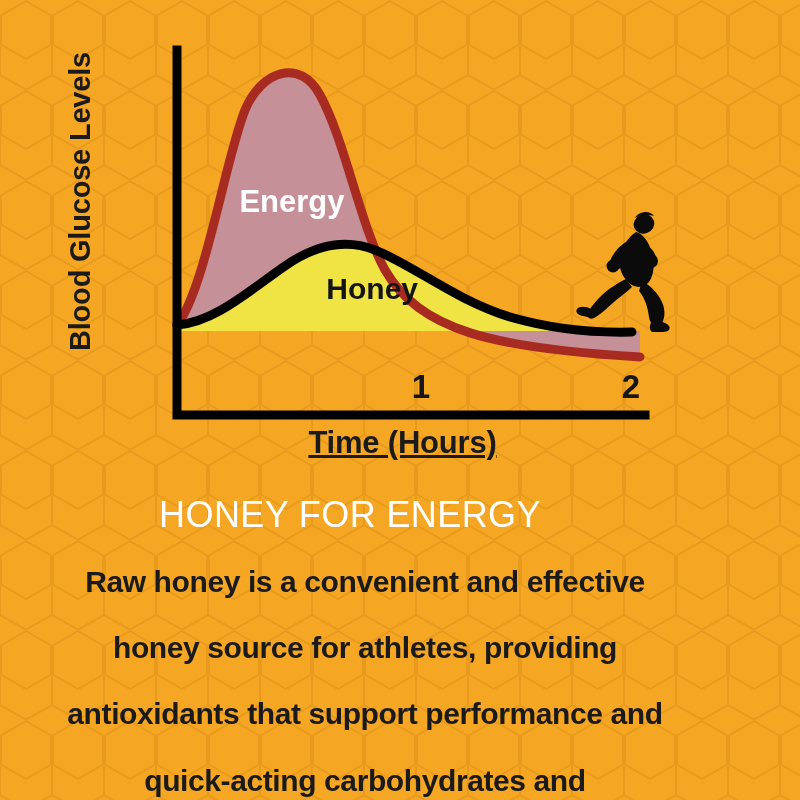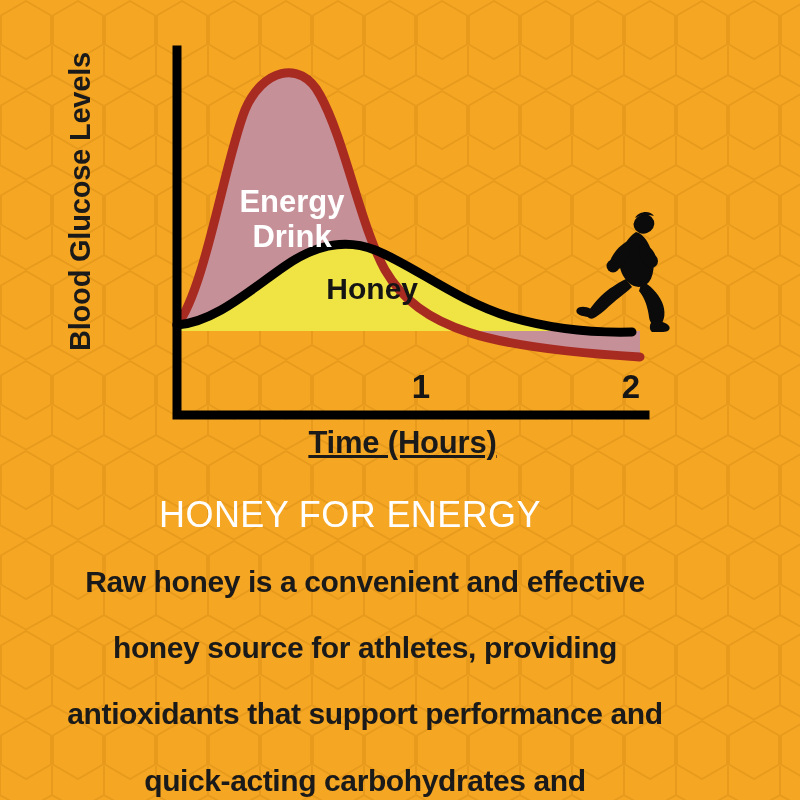--- a/index.html
+++ b/index.html
@@ -218,21 +218,20 @@
 
     <div id="y-axis-title" class="chart-label">Blood Glucose Levels</div>
 
     <div id="x-axis-title" class="chart-label">Time (Hours)</div>
 
     <div id="tick-1" class="tick-label">1</div>
     <div id="tick-2" class="tick-label">2</div>
 
     <div id="series-label-energy">
       <div>Energy</div>
-      <div>Drink</div>
     </div>
 
     <div id="series-label-honey">Honey</div>
   </div>
 
   <div id="text-block">
     <h1 id="headline">HONEY FOR ENERGY</h1>
     <p id="body-copy">
       <span class="line">Raw honey is a convenient and effective</span>
       <span class="line">honey source for athletes, providing</span>

